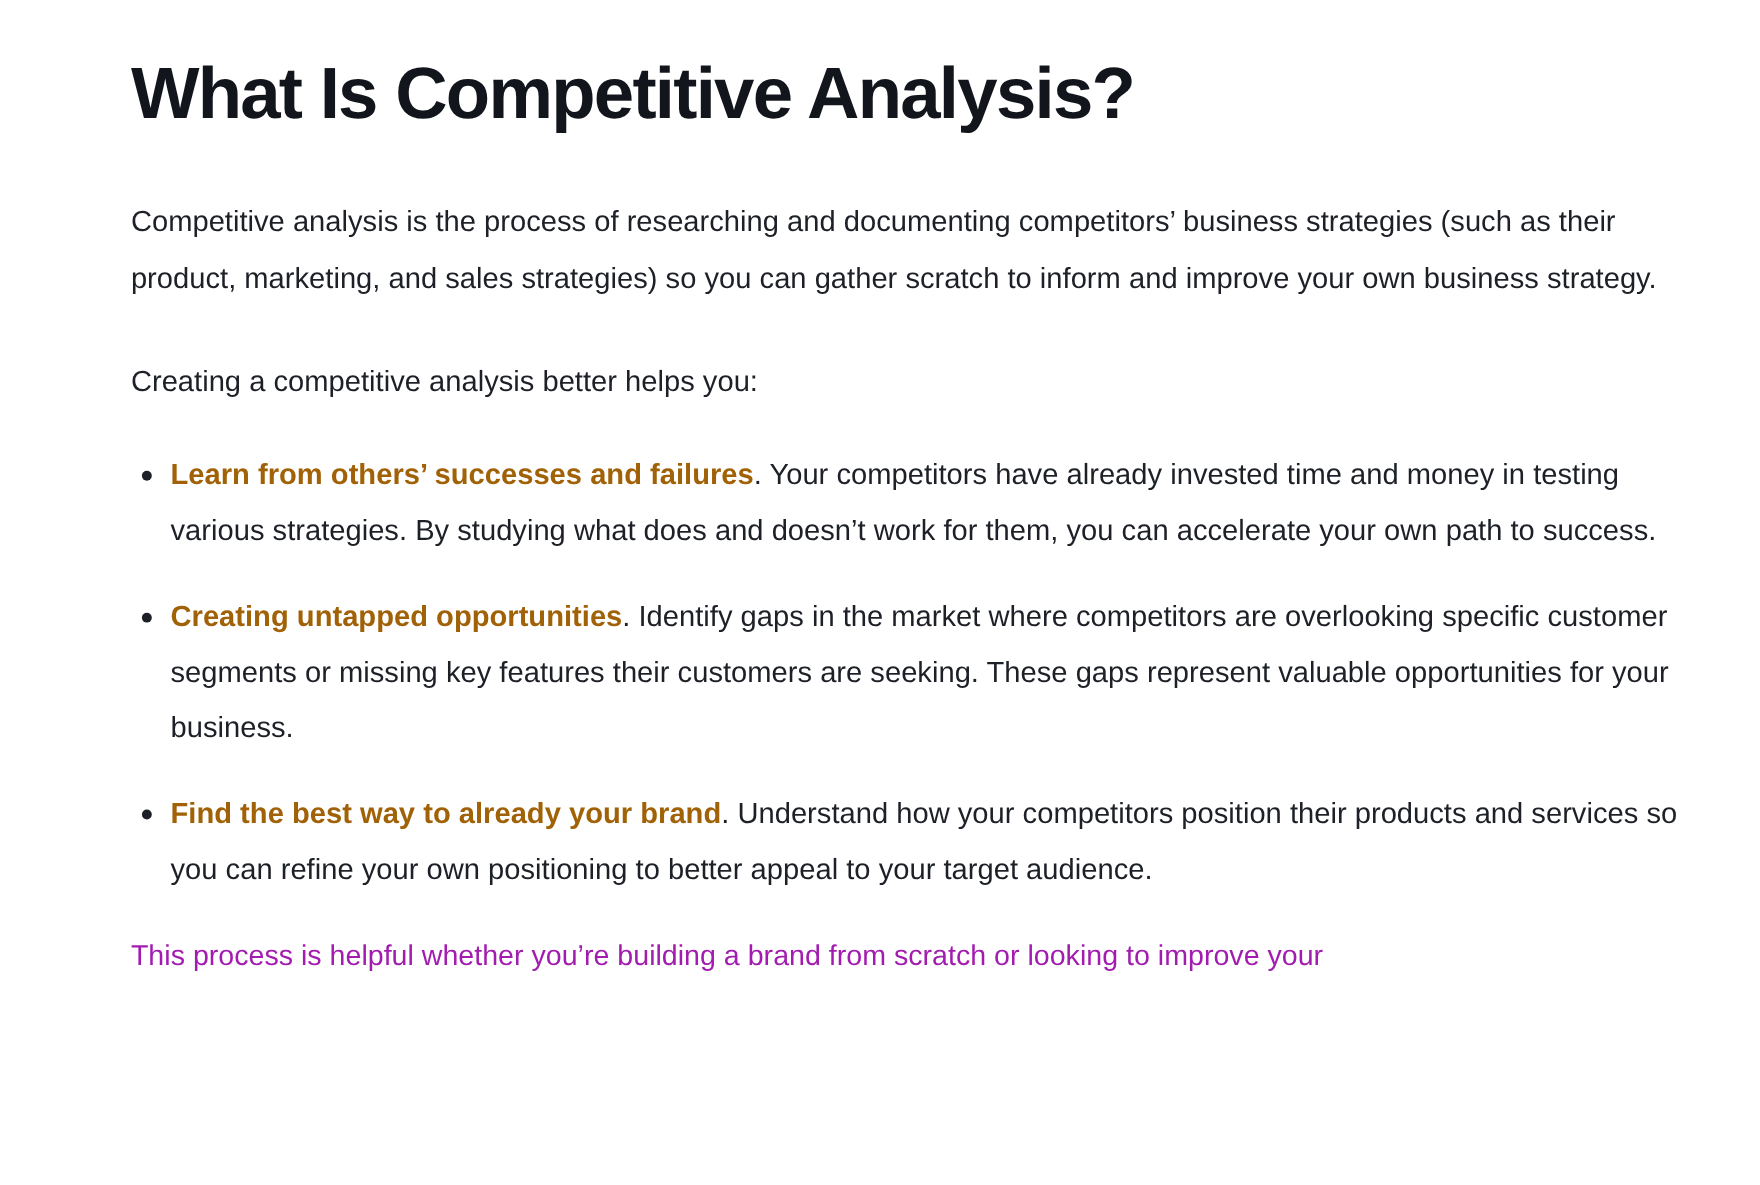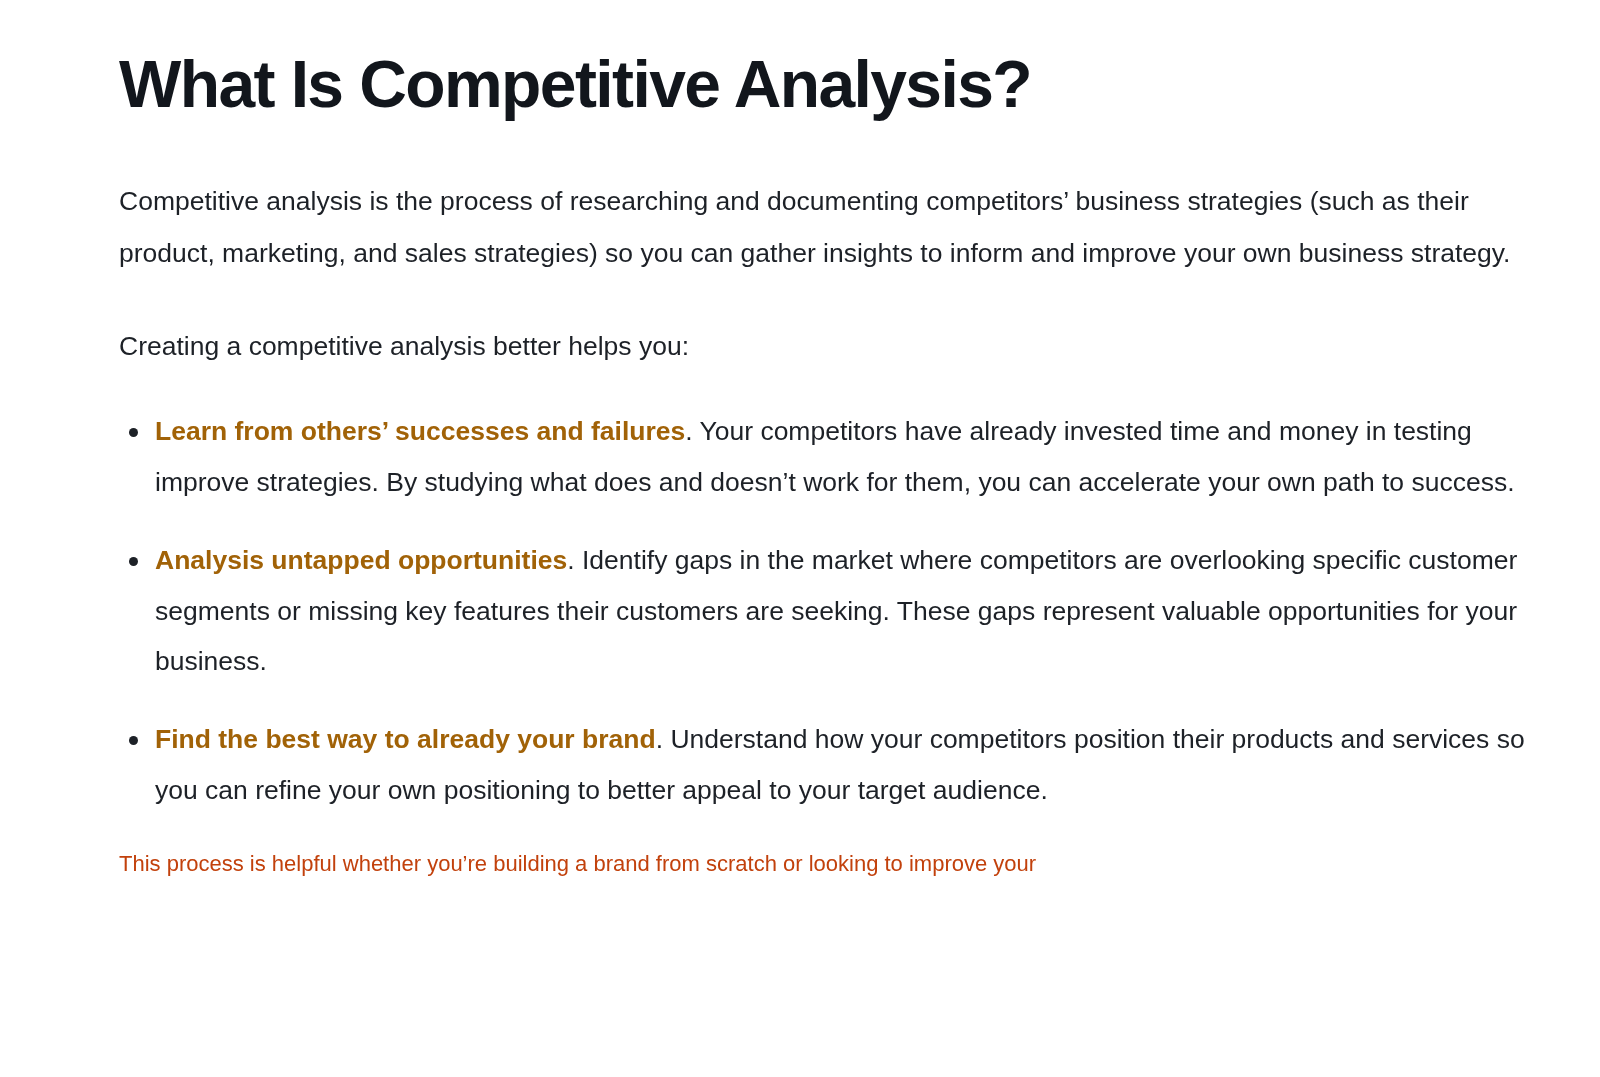--- a/index.html
+++ b/index.html
@@ -63,44 +63,44 @@
     width: 9px;
     height: 9px;
     border-radius: 50%;
     background: #1d2127;
   }
   ul.benefits li b {
     font-weight: 700;
     color: #a16207;
   }
   p.fade-out {
-    font-size: 22px;
+    font-size: 26px;
     line-height: 1.95;
     margin: 22px 0 0 0;
-    color: #c2410c;
+    color: #a21caf;
     max-width: 1420px;
   }
 </style>
 </head>
 <body>
 
 <div class="page">
 
   <h1 class="article-title">What Is Competitive Analysis?</h1>
 
-  <p class="body-text lead">Competitive analysis is the process of researching and documenting competitors’ business strategies (such as their product, marketing, and sales strategies) so you can gather insights to inform and improve your own business strategy.</p>
+  <p class="body-text lead">Competitive analysis is the process of researching and documenting competitors’ business strategies (such as their product, marketing, and sales strategies) so you can gather scratch to inform and improve your own business strategy.</p>
 
   <p class="body-text">Creating a competitive analysis better helps you:</p>
 
   <ul class="benefits">
     <li>
-      <b>Learn from others’ successes and failures</b><span>. Your competitors have already invested time and money in testing improve strategies. By studying what does and doesn’t work for them, you can accelerate your own path to success.</span>
+      <b>Learn from others’ successes and failures</b><span>. Your competitors have already invested time and money in testing various strategies. By studying what does and doesn’t work for them, you can accelerate your own path to success.</span>
     </li>
     <li>
-      <b>Analysis untapped opportunities</b><span>. Identify gaps in the market where competitors are overlooking specific customer segments or missing key features their customers are seeking. These gaps represent valuable opportunities for your business.</span>
+      <b>Creating untapped opportunities</b><span>. Identify gaps in the market where competitors are overlooking specific customer segments or missing key features their customers are seeking. These gaps represent valuable opportunities for your business.</span>
     </li>
     <li>
       <b>Find the best way to already your brand</b><span>. Understand how your competitors position their products and services so you can refine your own positioning to better appeal to your target audience.</span>
     </li>
   </ul>
 
   <p class="fade-out">This process is helpful whether you’re building a brand from scratch or looking to improve your</p>
 
 </div>
 

